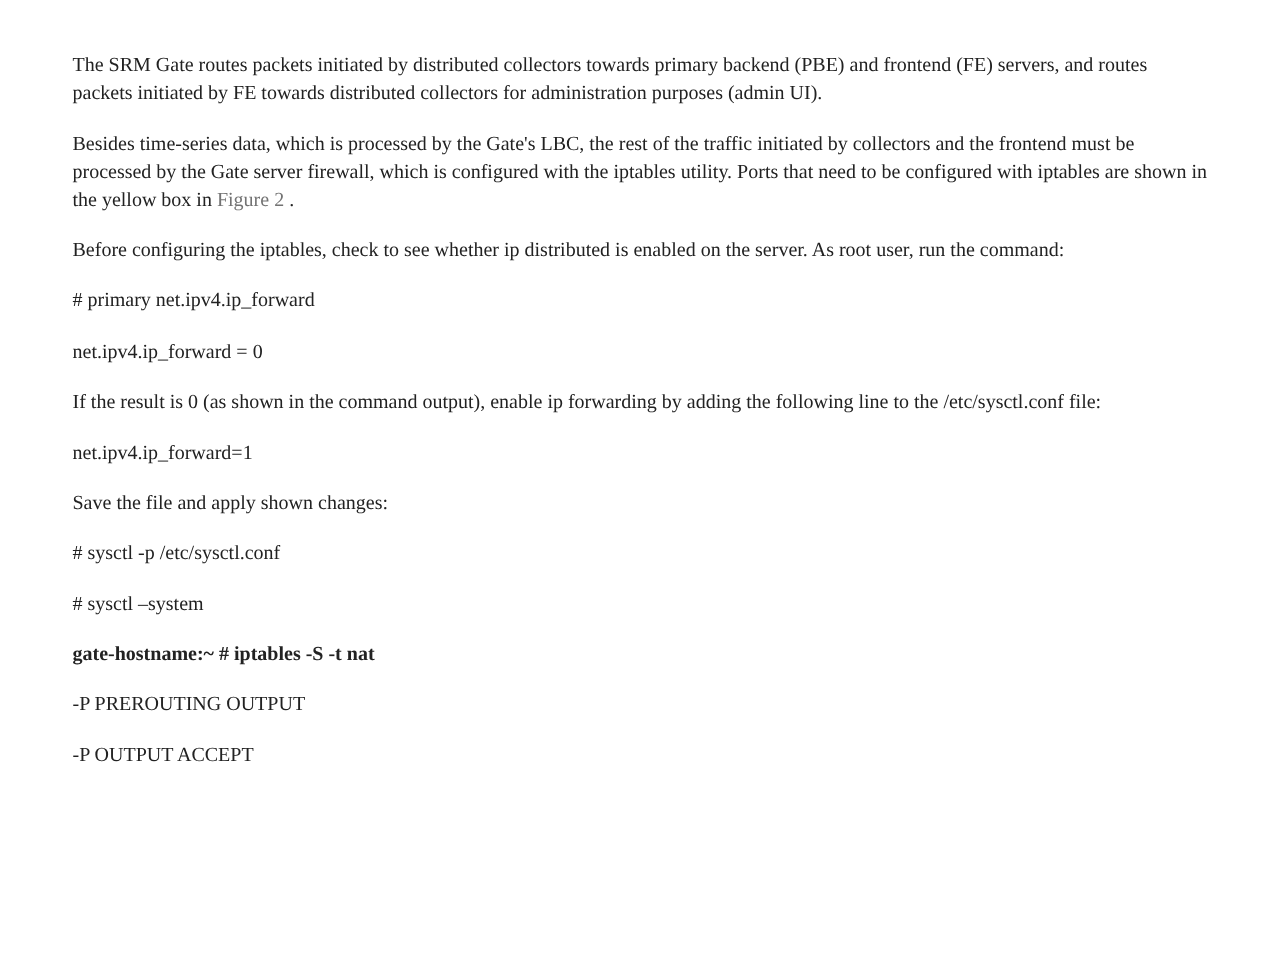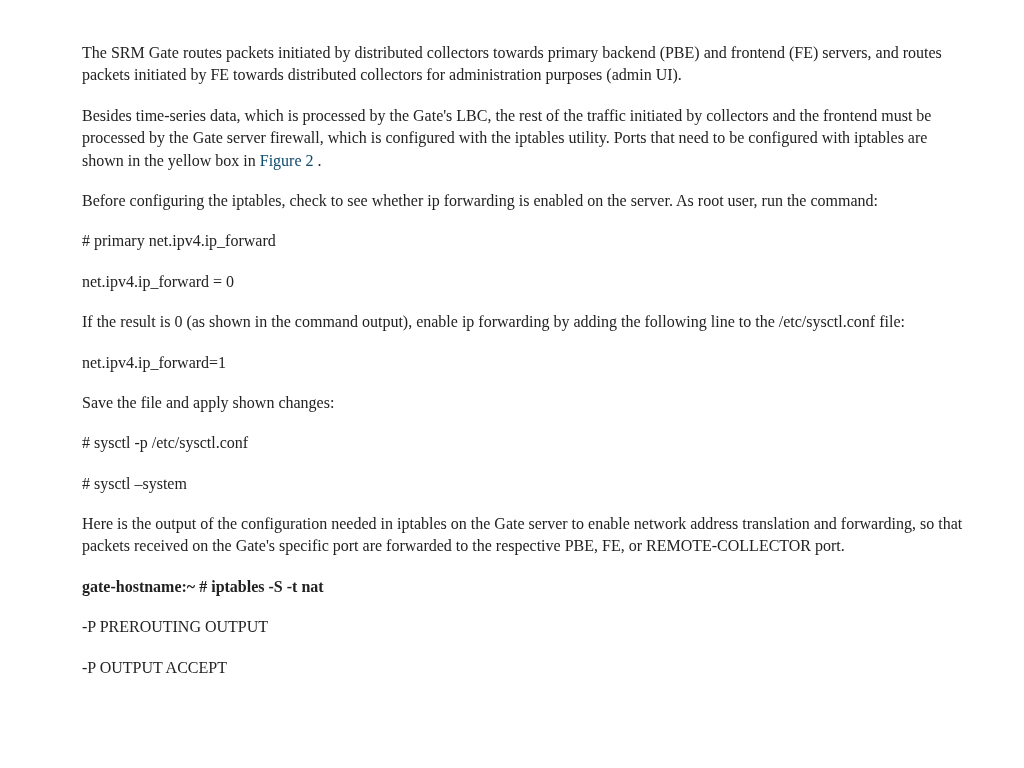--- a/index.html
+++ b/index.html
@@ -6,64 +6,63 @@
     margin: 0;
     padding: 0;
     font-family: Georgia, 'Times New Roman', serif;
     color: #222;
     background: #fff;
   }
   .page {
     width: 1024px;
     height: 768px;
     box-sizing: border-box;
-    padding: 42px 58px 0 82px;
+    padding: 42px 58px 0 58px;
     overflow: hidden;
   }
   p {
     margin: 0 0 18px 0;
     font-size: 16px;
     line-height: 1.4;
   }
   .link {
-    color: #0c4a6e;
+    color: #737373;
   }
   .bold {
     font-weight: bold;
   }
 </style>
 </head>
 <body>
 
 <div class="page">
 
   <p>The SRM Gate routes packets initiated by distributed collectors towards primary backend (PBE) and frontend (FE) servers, and routes packets initiated by FE towards distributed collectors for administration purposes (admin UI).</p>
 
   <p>
     <span>Besides time-series data, which is processed by the Gate's LBC, the rest of the traffic initiated by collectors and the frontend must be processed by the Gate server firewall, which is configured with the iptables utility. Ports that need to be configured with iptables are shown in the yellow box in </span><span class="link">Figure 2</span><span> .</span>
   </p>
 
-  <p>Before configuring the iptables, check to see whether ip forwarding is enabled on the server. As root user, run the command:</p>
+  <p>Before configuring the iptables, check to see whether ip distributed is enabled on the server. As root user, run the command:</p>
 
   <p># primary net.ipv4.ip_forward</p>
 
   <p>net.ipv4.ip_forward = 0</p>
 
   <p>If the result is 0 (as shown in the command output), enable ip forwarding by adding the following line to the /etc/sysctl.conf file:</p>
 
   <p>net.ipv4.ip_forward=1</p>
 
 
   <p>Save the file and apply shown changes:</p>
 
   <p># sysctl -p /etc/sysctl.conf</p>
 
   <p># sysctl –system</p>
 
-  <p>Here is the output of the configuration needed in iptables on the Gate server to enable network address translation and forwarding, so that packets received on the Gate's specific port are forwarded to the respective PBE, FE, or REMOTE-COLLECTOR port.</p>
 
   <p class="bold">gate-hostname:~ # iptables -S -t nat</p>
 
   <p>-P PREROUTING OUTPUT</p>
 
 
   <p>-P OUTPUT ACCEPT</p>
 
 </div>
 

